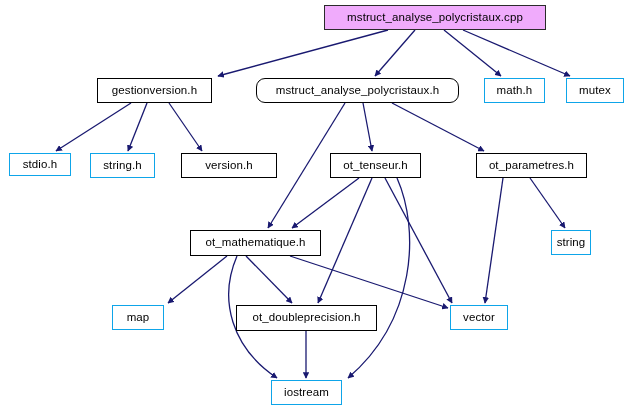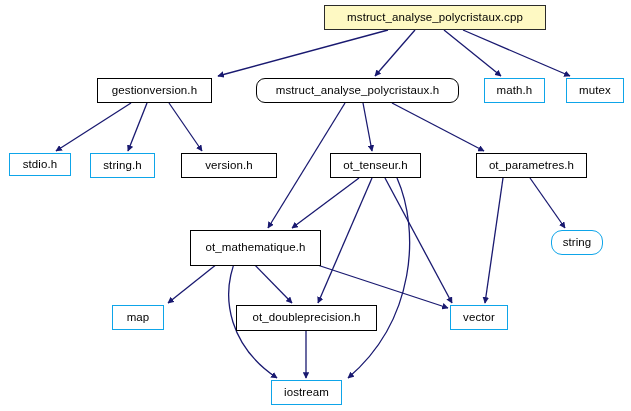--- a/index.html
+++ b/index.html
@@ -9,21 +9,21 @@
   #edges{position:absolute;left:0;top:0;width:631px;height:411px;}
   .node{position:absolute;box-sizing:border-box;display:flex;
         align-items:center;justify-content:center;
         background:#ffffff;white-space:nowrap;}
   .node .lbl{font-size:11.5px;color:#000000;line-height:1;letter-spacing:0.1px;}
   
   .n-project{border:1.6px solid #000000;}
   
   .n-system{border:1px solid #0ea5e9;}
   
-  .n-root{border:1.6px solid #2b2b2b;background:#fef9c3;}
+  .n-root{border:1.6px solid #2b2b2b;background:#f0abfc;}
 </style>
 </head>
 <body>
 
 <div id="graph">
   <svg id="edges" viewBox="0 0 631 411" xmlns="http://www.w3.org/2000/svg">
     <defs>
       <marker id="arrow" viewBox="0 0 10 10" refX="9" refY="5" markerWidth="5" markerHeight="5" orient="auto-start-reverse">
         <path d="M 0 0 L 10 5 L 0 10 z" fill="#191970"></path>
       </marker>
@@ -76,24 +76,24 @@
       </div>
       <div class="node n-project" style="left: 181px; top: 153px; width: 96px; height: 25px;">
         <span class="lbl">version.h</span>
       </div>
       <div class="node n-project" style="left: 330px; top: 153px; width: 91px; height: 25px;">
         <span class="lbl">ot_tenseur.h</span>
       </div>
       <div class="node n-project" style="left: 476px; top: 153px; width: 111px; height: 25px;">
         <span class="lbl">ot_parametres.h</span>
       </div>
-      <div class="node n-project" style="left: 190px; top: 230px; width: 131px; height: 36px;">
+      <div class="node n-project" style="left: 190px; top: 230px; width: 131px; height: 26px;">
         <span class="lbl">ot_mathematique.h</span>
       </div>
-      <div class="node n-system" style="left: 551px; top: 230px; width: 52px; height: 25px; border-radius: 11px;">
+      <div class="node n-system" style="left: 551px; top: 230px; width: 40px; height: 25px;">
         <span class="lbl">string</span>
       </div>
       <div class="node n-system" style="left: 112px; top: 305px; width: 52px; height: 25px;">
         <span class="lbl">map</span>
       </div>
       <div class="node n-project" style="left: 236px; top: 305px; width: 141px; height: 26px;">
         <span class="lbl">ot_doubleprecision.h</span>
       </div>
       <div class="node n-system" style="left: 450px; top: 305px; width: 58px; height: 25px;">
         <span class="lbl">vector</span>

